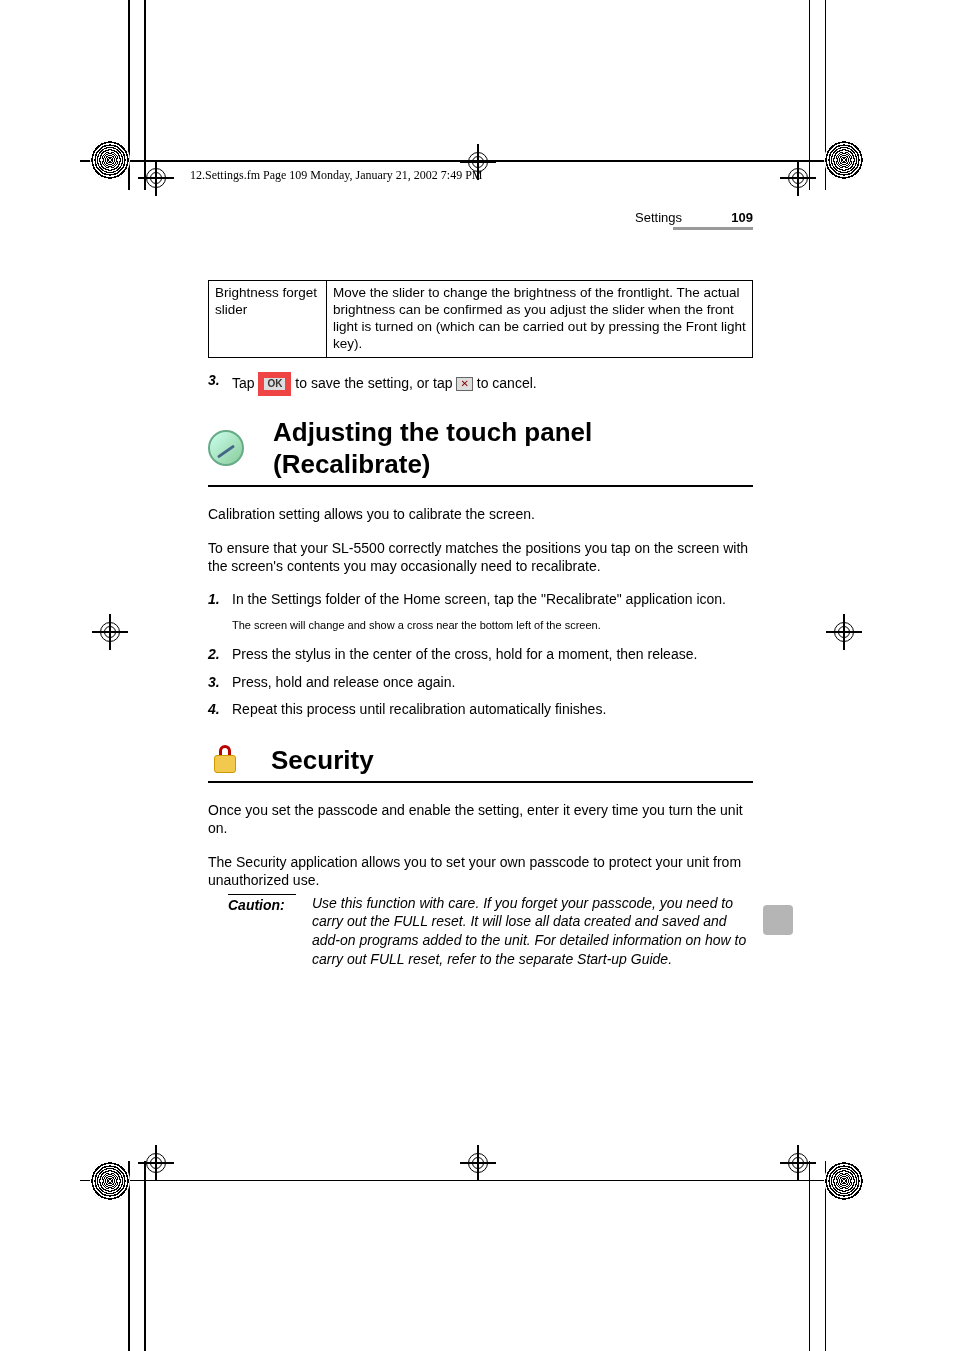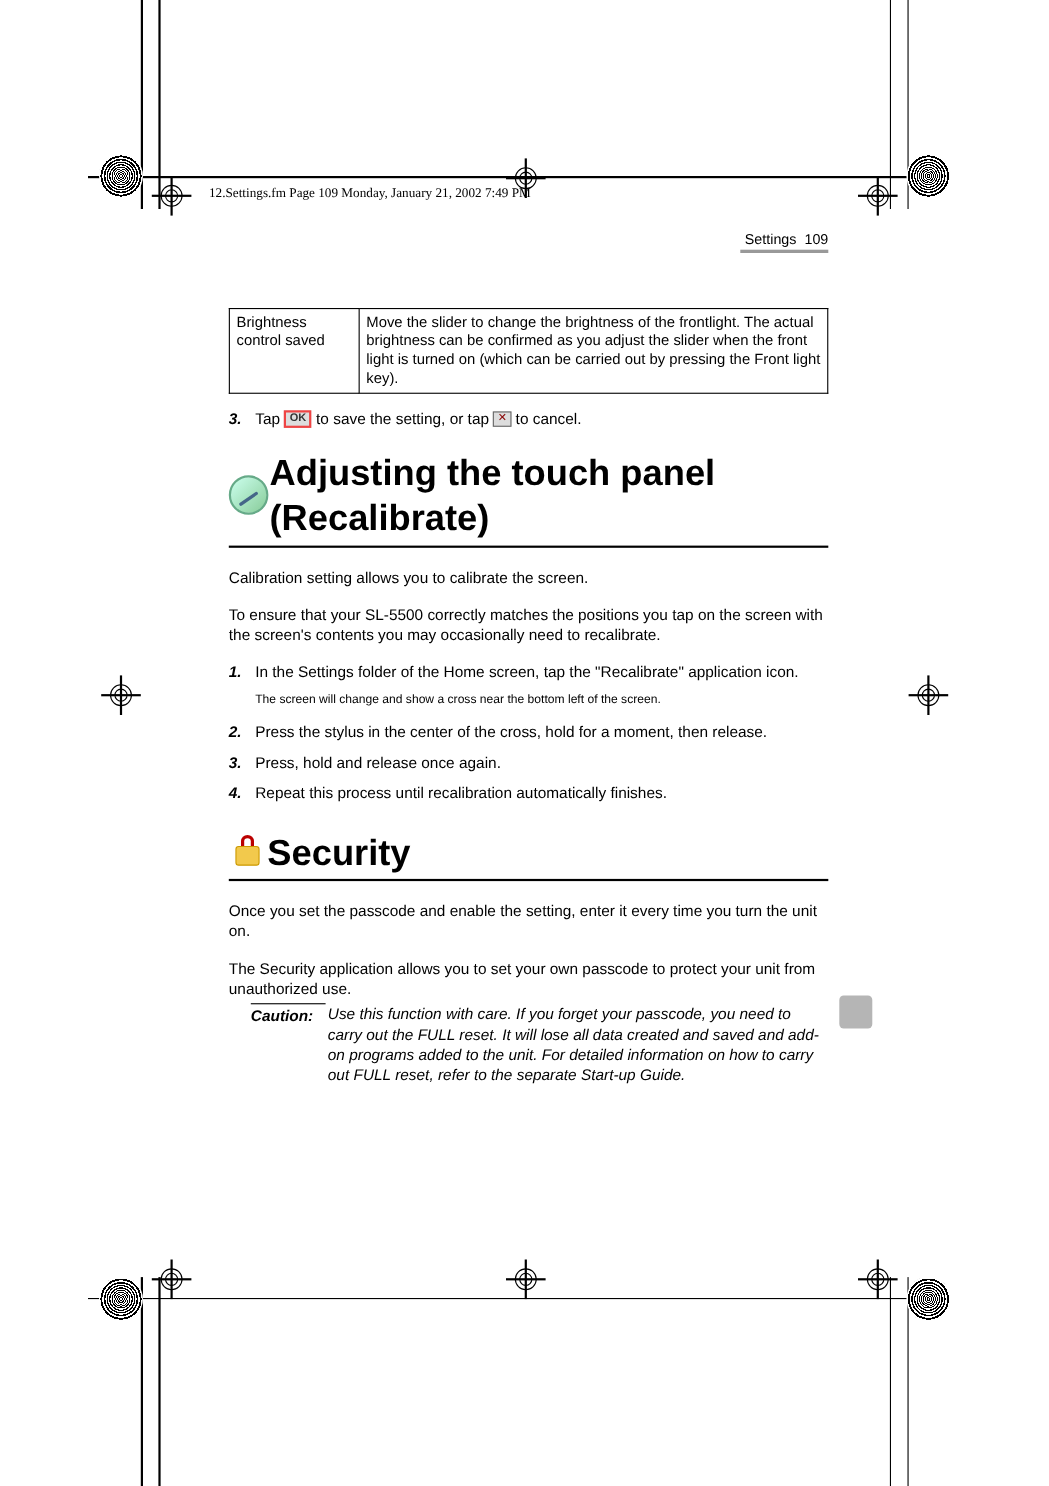--- a/index.html
+++ b/index.html
@@ -46,46 +46,46 @@
     }
     .content {
       position: absolute;
       left: 208px; top: 210px; width: 545px;
     }
     .running-head {
       text-align: right;
       font-size: 13px;
       margin-bottom: 2px;
     }
-    .running-head .pnum { font-weight: normal; }
+    .running-head .pnum { font-weight: bold; margin-left: 42px; }
     .head-rule { height: 3px; background: #999; width: 80px; margin-left: auto; }
     .body { margin-top: 50px; font-size: 14px; line-height: 1.25; }
     table.info {
       border-collapse: collapse; width: 100%; margin-bottom: 14px;
     }
     table.info td {
       border: 1px solid #000; padding: 4px 6px; vertical-align: top; font-size: 13.5px;
     }
     .step { display: flex; margin: 4px 0 10px; font-size: 14px; }
     .step .num { font-weight: bold; font-style: italic; width: 24px; flex-shrink:0; }
     .step .txt { flex: 1; }
     .substep { margin: 8px 0 14px 24px; font-size: 11px; }
     .ok-btn {
-      display: inline-block; background: #ddd; border: 2px solid #ef4444;
+      display: inline-block; background: #ddd; border: 6px solid #ef4444;
       font-size: 10px; padding: 0 3px; line-height: 12px; font-weight: bold;
       vertical-align: middle; color:#333;
     }
     .x-btn {
       display: inline-block; background: #ddd; border: 1px solid #666;
       font-size: 10px; padding: 0 3px; line-height: 12px;
       vertical-align: middle; color:#800;
     }
     h2.section {
-      font-size: 33px; font-weight: bold; margin: 20px 0 4px;
-      display: flex; align-items: center; gap: 1px;
+      font-size: 26px; font-weight: bold; margin: 20px 0 4px;
+      display: flex; align-items: center; gap: 29px;
     }
     .section-rule { height: 2px; background: #000; margin-bottom: 18px; }
     .para { margin: 0 0 16px; font-size: 14px; line-height: 1.3; }
     .calib-icon {
       width: 36px; height: 36px; border: 2px solid #6a8; border-radius: 50%;
       background: linear-gradient(135deg,#cfe,#8c9);
       position: relative; flex-shrink:0;
     }
     .calib-icon::after{
       content:''; position:absolute; left:6px; top:18px; width:20px; height:3px;
@@ -95,21 +95,21 @@
       width: 34px; height: 34px; flex-shrink:0; position:relative;
     }
     .sec-icon .lock {
       position:absolute; left:6px; top:12px; width:22px; height:18px;
       background:#f2c94c; border:1px solid #c90; border-radius:3px;
     }
     .sec-icon .shackle{
       position:absolute; left:11px; top:2px; width:12px; height:14px;
       border:3px solid #b00; border-bottom:none; border-radius:8px 8px 0 0;
     }
-    .caution-row { display:flex; gap:2px; margin-top:4px; }
+    .caution-row { display:flex; gap:16px; margin-top:4px; }
     .caution-label { font-weight:bold; font-style:italic; width:68px; flex-shrink:0; text-align:left; border-top:1px solid #000; padding-top:2px; position:relative;}
     .caution-text { font-style: italic; font-size:14px; line-height:1.35; }
     .side-thumb {
       position:absolute; right:-40px; top:695px; width:30px; height:30px;
       background:#b5b5b5; border-radius:4px;
     }
   </style>
 </head>
 <body>
 
@@ -169,21 +169,21 @@
   <div class="running-head">
     <span>Settings</span>
     &nbsp;<span class="pnum">109</span>
   </div>
   <div class="head-rule"></div>
 
   <div class="body">
     <table class="info">
       <tbody>
           <tr>
-        <td style="width:118px;">Brightness control saved</td>
+        <td style="width:118px;">Brightness forget slider</td>
         <td>Move the slider to change the brightness of the frontlight. The actual brightness can be confirmed as you adjust the slider when the front light is turned on (which can be carried out by pressing the Front light key).</td>
       </tr>
     </tbody>
       </table>
 
     <div class="step">
       <div class="num">3.</div>
       <div class="txt">
         <span>Tap </span><span class="ok-btn">OK</span><span> to save the setting, or tap </span><span class="x-btn">✕</span><span> to cancel.</span>
       </div>

